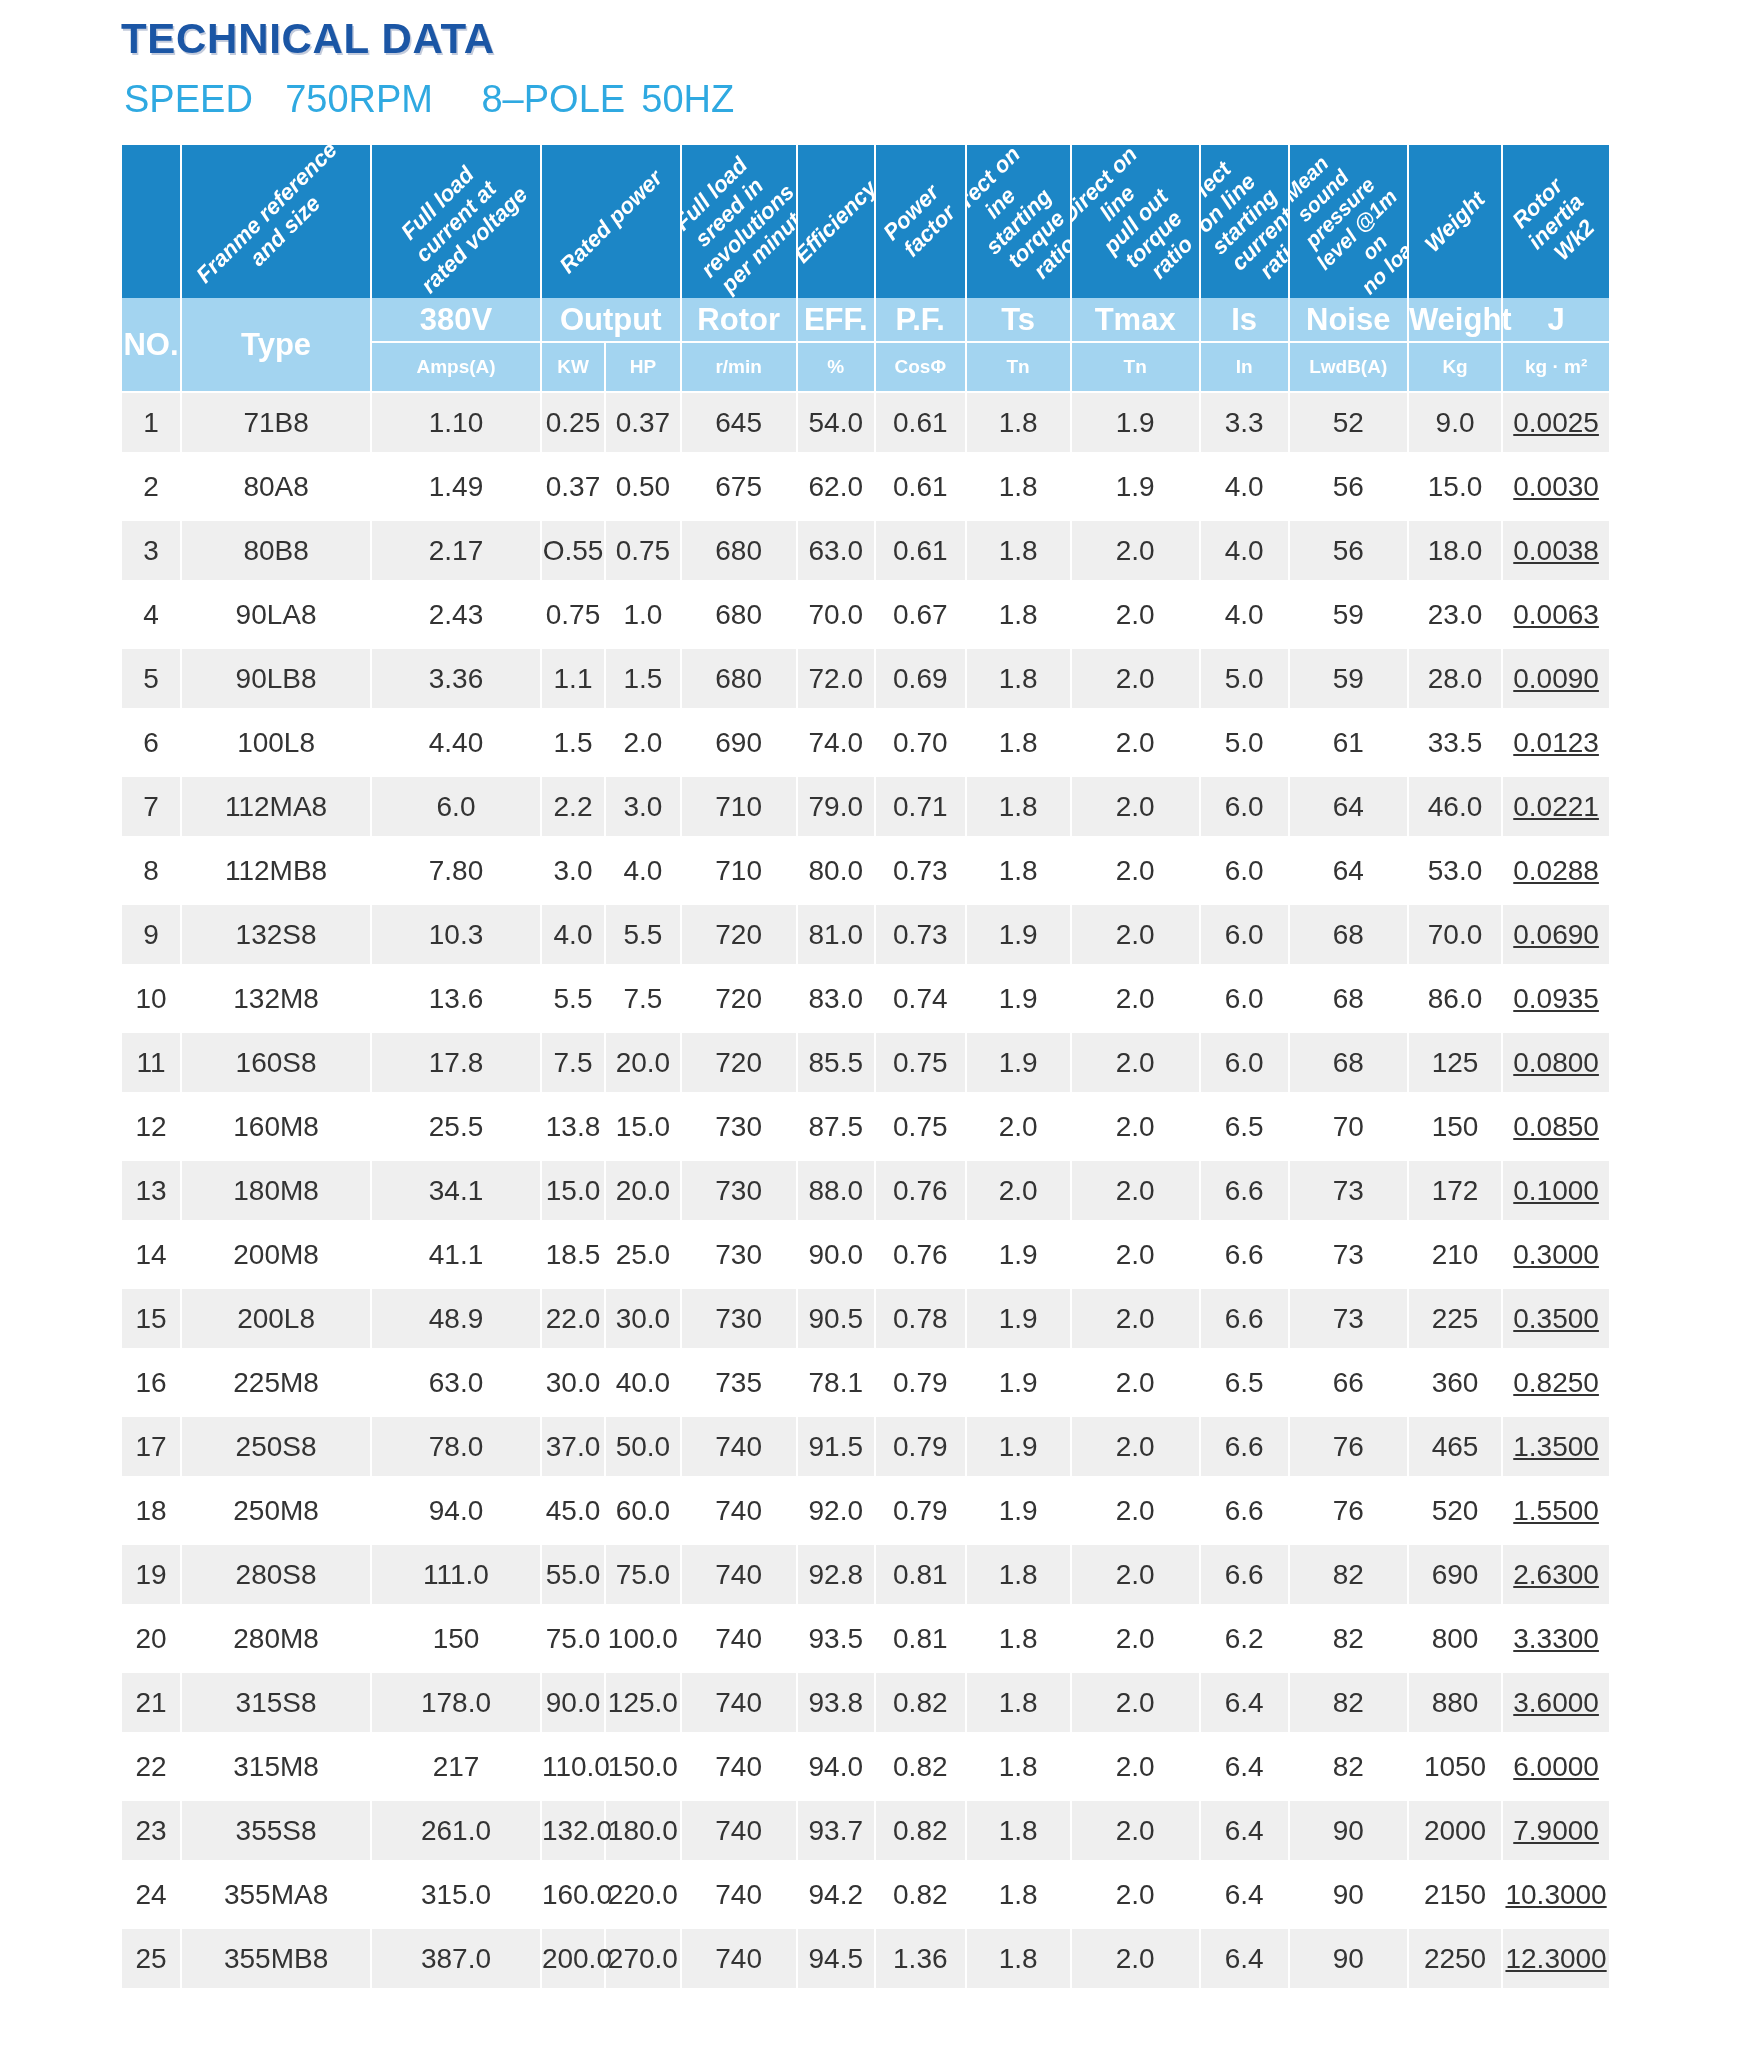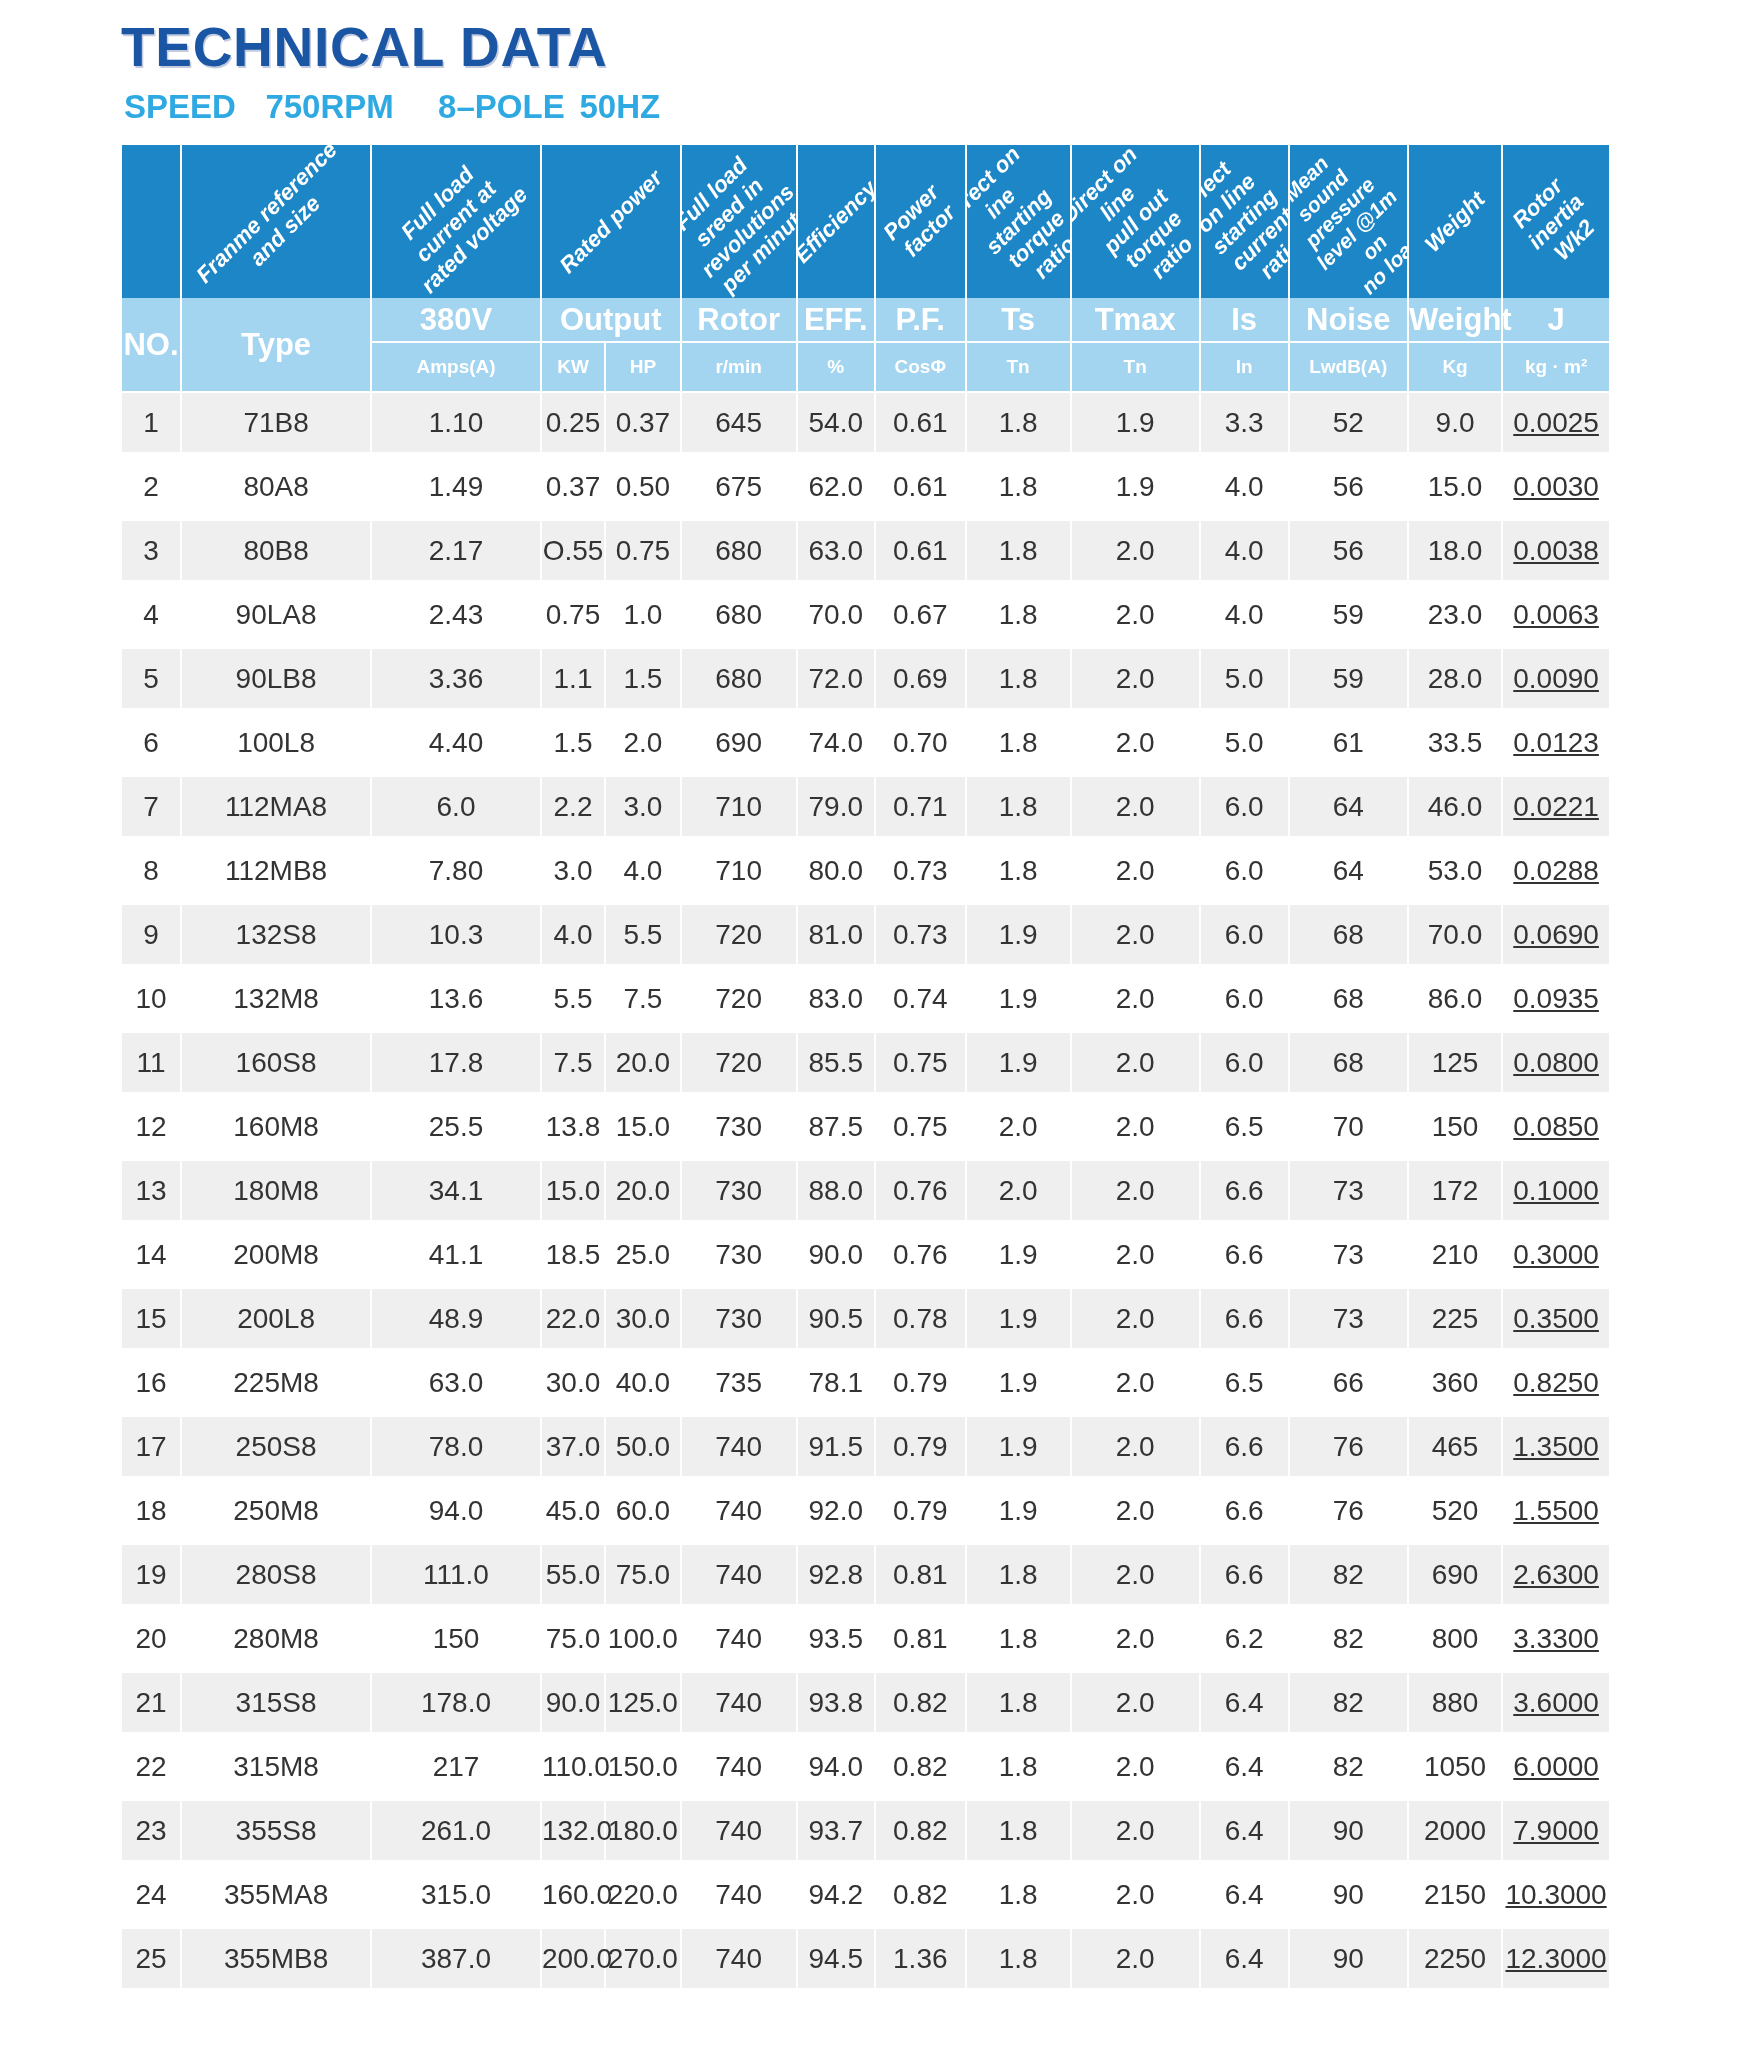--- a/index.html
+++ b/index.html
@@ -8,33 +8,33 @@
     width:1757px;
     height:2066px;
     background:#ffffff;
     font-family:"Liberation Sans","DejaVu Sans",sans-serif;
     overflow:hidden;
   }
   .title{
     position:absolute;
     left:121px;
     top:15.4px;
-    font-size:55px;
+    font-size:42px;
     font-weight:bold;
     letter-spacing:0.7px;
     color:#1b56a5;
     text-shadow:1.4px 2.1px 0 rgba(40,70,130,0.28);
     white-space:pre;
   }
   .subtitle{
     position:absolute;
     left:124px;
-    top:88px;
-    font-size:33px;
-    font-weight:bold;
+    top:78px;
+    font-size:38px;
+    font-weight:normal;
     color:#2fa9e1;
     white-space:pre;
     word-spacing:5.6px;
   }
   table.tech{
     position:absolute;
     left:122px;
     top:145px;
     width:1487px;
     border-collapse:separate;

